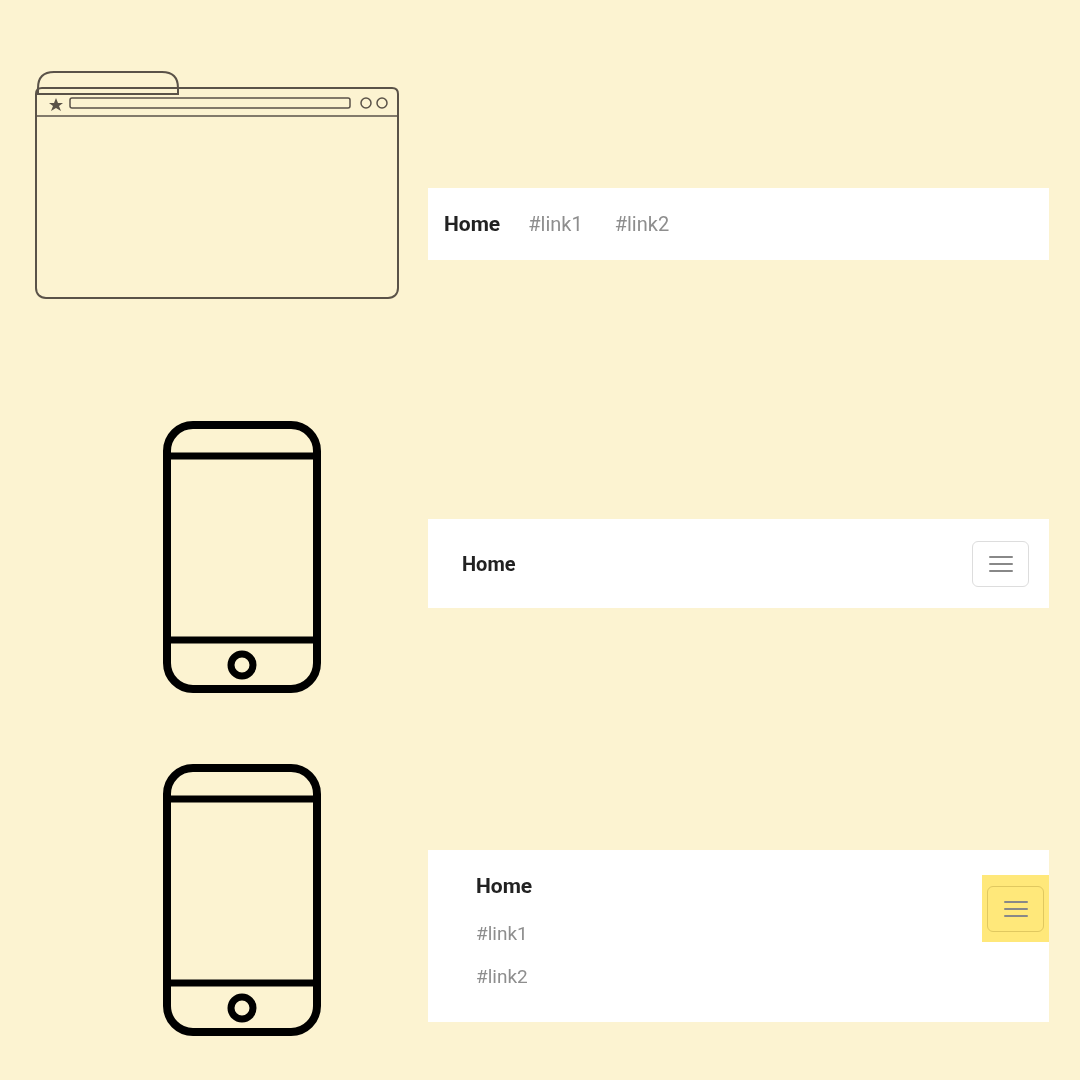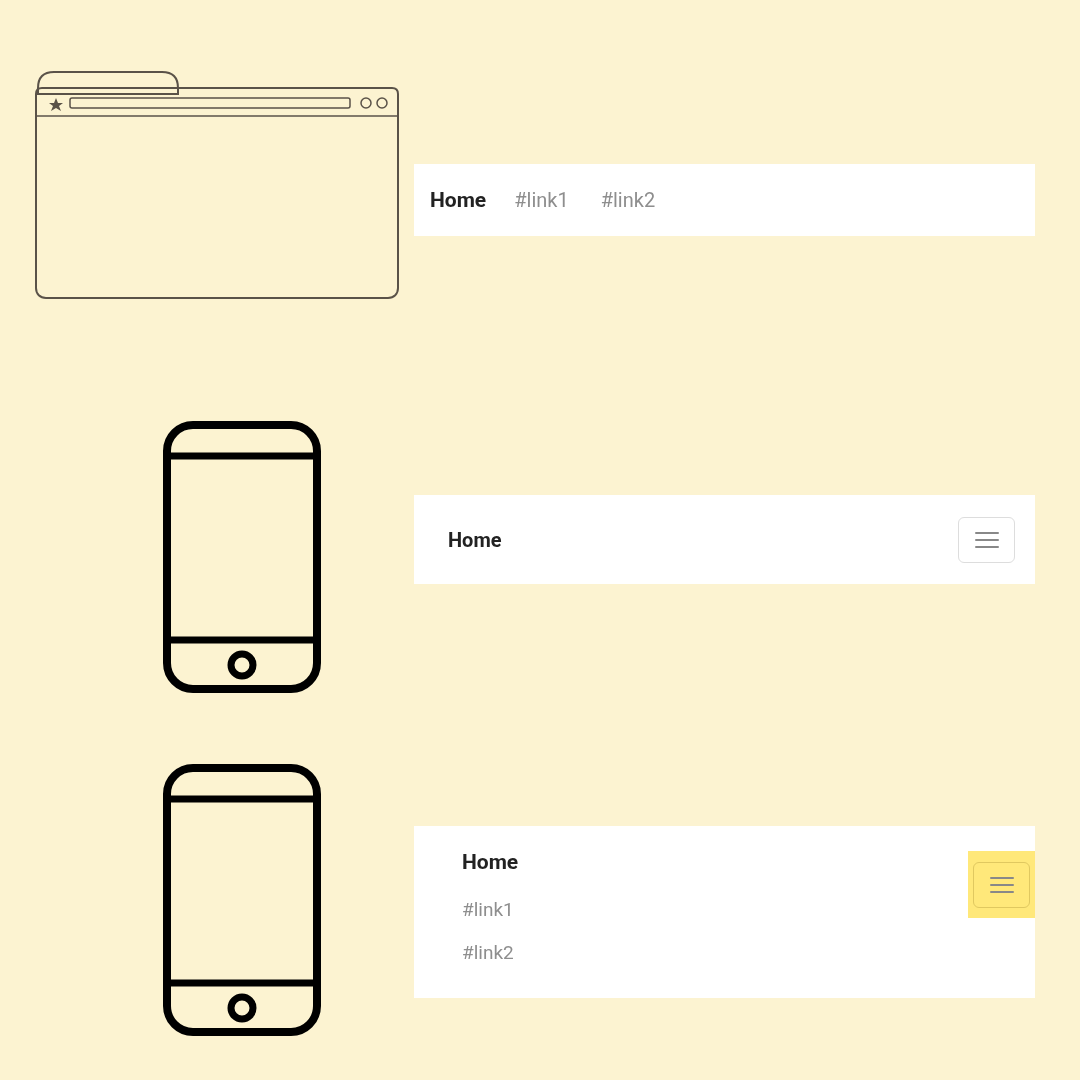--- a/index.html
+++ b/index.html
@@ -92,21 +92,22 @@
     }
     .hamburger-highlight .hamburger {
       background: transparent;
       border: 1px solid #e0c860;
       width: 57px;
       height: 46px;
     }
 
     .nav-panel-col {
       position: absolute;
-      left: 414px;
+      left: 428px;
+      margin-top: 24px;
     }
     .np1 { top: 164px; }
     .np2 { top: 495px; }
     .np3 { top: 826px; }
 
     .device-abs {
       position: absolute;
     }
     .dev1 { left: 32px; top: 66px; }
     .dev2 { left: 162px; top: 420px; }

